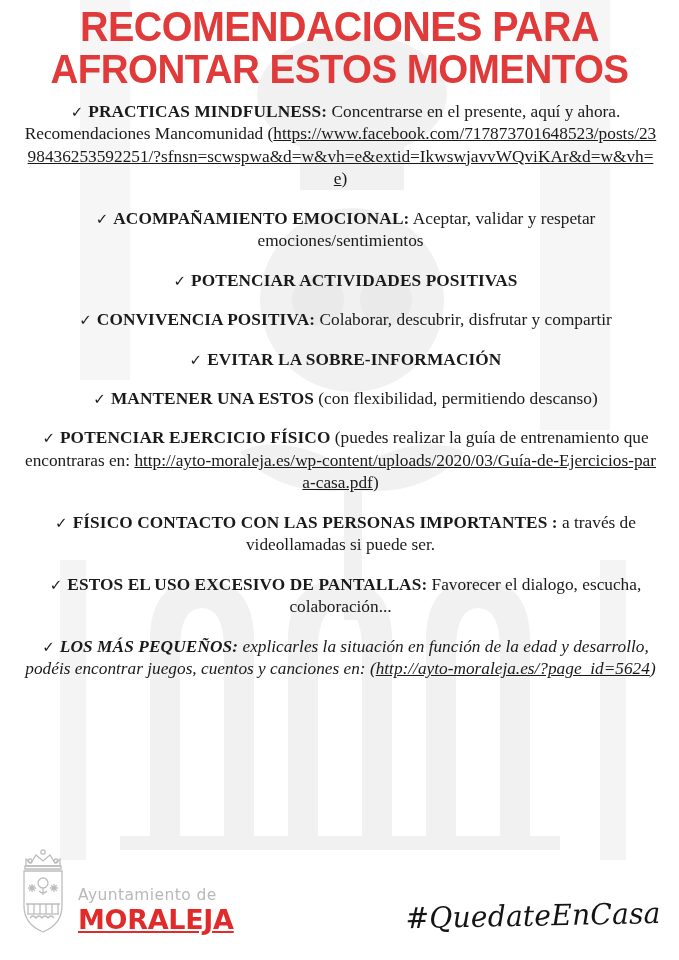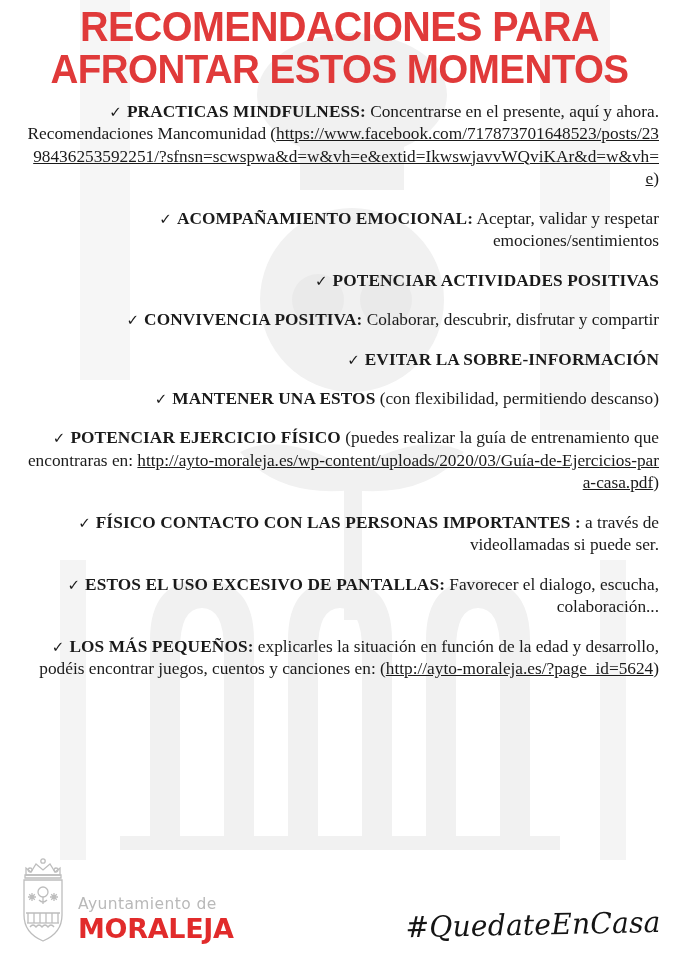--- a/index.html
+++ b/index.html
@@ -51,24 +51,24 @@
     position: relative;
     z-index: 2;
     padding: 10px 20px 0 22px;
   }
   .rec {
     position: relative;
     margin: 0 0 17px 0;
     font-size: 17.3px;
     line-height: 1.30;
     color: #1a1a1a;
-    text-align: right;
+    text-align: center;
     text-indent: 10px;
   }
-  .rec:last-child { margin-bottom: 0; }
+  .rec:last-child { margin-bottom: 0; font-style: italic; }
   .check {
     font-family: "DejaVu Sans", sans-serif;
     font-size: 15px;
     font-weight: normal;
     color: #1a1a1a;
     padding-right: 5px;
   }
   .lead {
     font-weight: bold;
     letter-spacing: 0.1px;
@@ -78,21 +78,21 @@
     text-decoration: underline;
     color: #1a1a1a;
     word-break: break-all;
   }
 
   
   .footer {
     position: absolute;
     left: 0;
     right: 0;
-    bottom: 9px;
+    bottom: 18px;
     height: 110px;
     z-index: 3;
   }
   .logo {
     position: absolute;
     left: 14px;
     bottom: 6px;
     display: flex;
     align-items: flex-end;
     gap: 6px;
@@ -107,20 +107,21 @@
     line-height: 1.0;
     margin-bottom: 3px;
   }
   .logo-main {
     font-family: "DejaVu Sans", "Liberation Sans", sans-serif;
     font-weight: bold;
     font-size: 27px;
     color: #E12B2B;
     letter-spacing: -0.3px;
     line-height: 1.02;
+    text-decoration: underline;
   }
   .logo-sub {
     font-family: "DejaVu Sans", "Liberation Sans", sans-serif;
     font-weight: bold;
     font-size: 27px;
     color: #E12B2B;
     letter-spacing: -0.3px;
     line-height: 1.02;
   }
   .hashtag {

